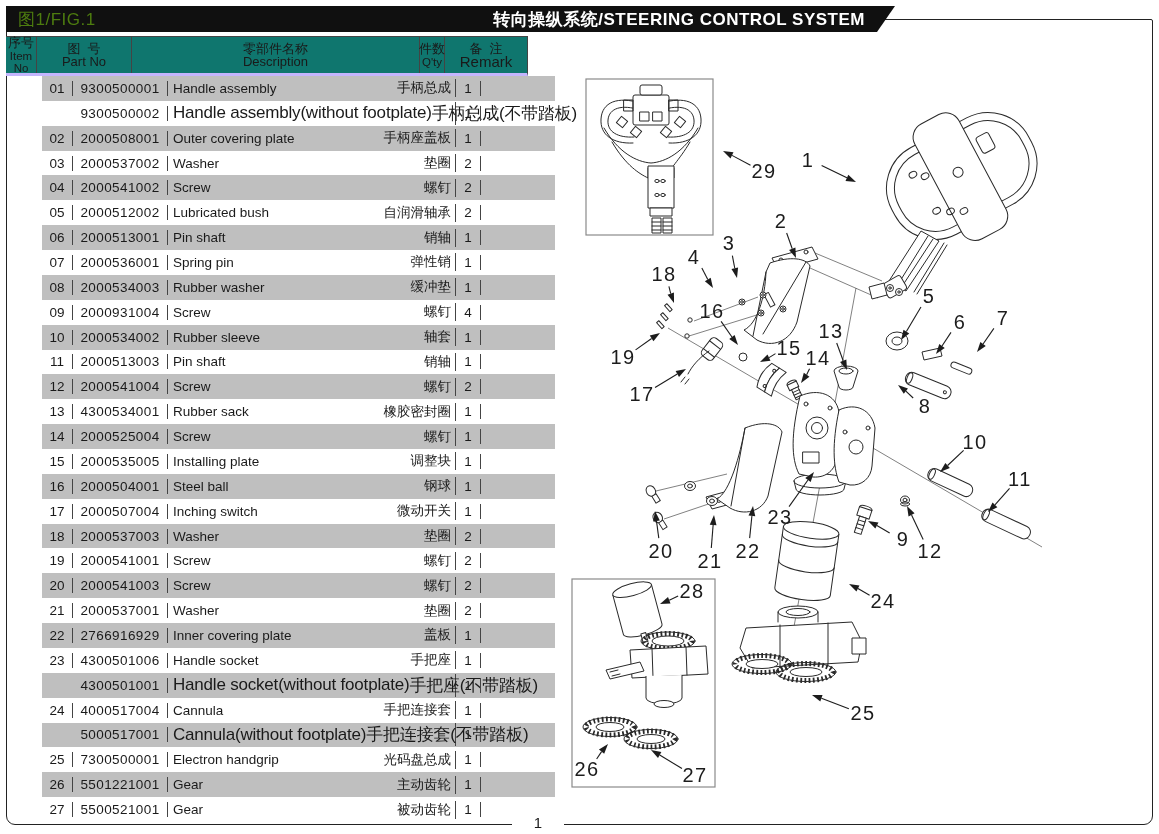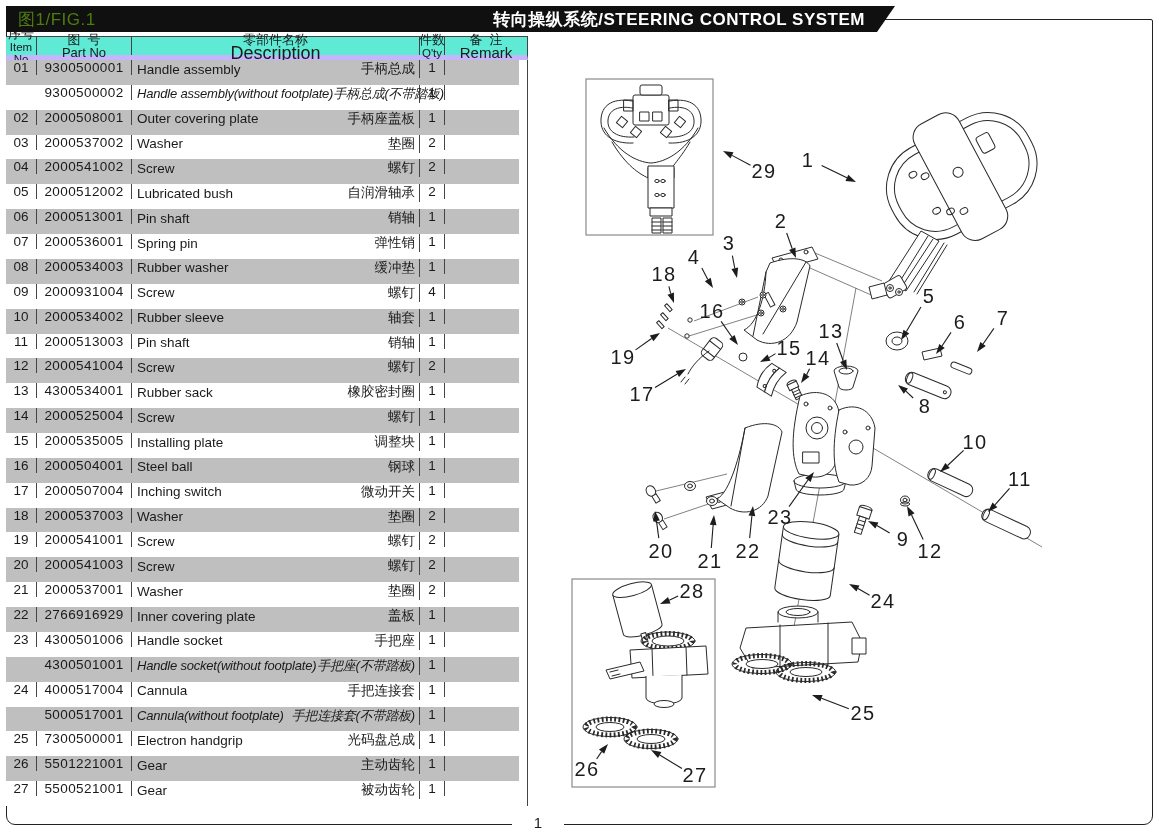--- a/index.html
+++ b/index.html
@@ -17,37 +17,37 @@
   .titlebar{
     position:absolute; left:6px; top:6px; width:889px; height:26px;
     background:#101010; z-index:3; display:flex; align-items:center;
     clip-path:polygon(0 0,100% 0,calc(100% - 18px) 100%,0 100%);
   }
   .figlabel{ color:#4d7c0f; font-weight:normal; font-size:17px; padding-left:12px; letter-spacing:0.5px;}
   .barTitle{ position:absolute; right:30px; color:#fff; font-weight:bold; font-size:17px; letter-spacing:0.5px; white-space:pre;}
   
   .ptable{ position:absolute; left:6px; top:36px; width:522px; z-index:2; }
   .thead{
-    height:24px; display:flex; border-top:1px solid #444; border-bottom:5px solid #c4b5fd;
-    border-right:1px solid #444; box-sizing:border-box; background:#5eead4;
+    height:40px; display:flex; border-top:1px solid #444; border-bottom:3px solid #c4b5fd;
+    border-right:1px solid #444; box-sizing:border-box; background:#0f766e;
   }
   .thead .c{ display:flex; flex-direction:column; align-items:center; justify-content:center;
     font-size:11.5px; line-height:12.5px; box-sizing:border-box;}
   .thead .cnh{ font-size:13px; line-height:14px; white-space:pre;}
   .c{ border-right:1px solid #444; }
   .c:last-child{ border-right:none; }
   .ci{ width:31px; } .cp{ width:95px; } .cd{ width:288px; } .cq{ width:25px; } .cr{ width:82px; }
   .tbody{ height:746px; display:grid; grid-template-rows:repeat(30,1fr); border-right:1px solid #444; box-sizing:border-box;}
-  .trow{ display:flex; align-items:flex-start; background:#fff; }
+  .trow{ display:flex; align-items:center; background:#fff;margin-left:36px; }
   .trow.shade{ background:linear-gradient(90deg,#bfbfbf 0,#bfbfbf 513px,#ffffff 513px); }
   .trow .c{ display:flex; align-items:center; box-sizing:border-box; font-size:13.5px; }
   .trow .ci,.trow .cq{ justify-content:center; }
   .trow .cp{ justify-content:center; letter-spacing:0.4px; }
   .trow .cd{ justify-content:space-between; padding:0 4px 0 5px; }
-  .trow.small .cd{ font-size:13px; letter-spacing:-0.2px;font-style:italic; }
+  .trow.small .cd{ font-size:17px; letter-spacing:-0.2px; }
   .desc-cn{ white-space:pre; }
   .desc-en{ white-space:pre; }
   
   #diagram{ position:absolute; left:530px; top:33px; z-index:2; }
   #diagram .s{ stroke:#2a2a2a; fill:none; stroke-width:1; stroke-linecap:round; stroke-linejoin:round;}
   #diagram .w{ stroke:#2a2a2a; fill:#fff; stroke-width:1; stroke-linejoin:round;}
   #diagram .thin{ stroke:#4a4a4a; stroke-width:0.7; fill:none;}
   #diagram .box{ stroke:#8a8a8a; fill:#fff; stroke-width:1.2;}
   #diagram .ring{ stroke:#2a2a2a; fill:none; stroke-width:5; stroke-dasharray:1.8 2.4;}
   #diagram .callout-num{ font-size:20px; fill:#1c1c1c; letter-spacing:1.5px; font-family:"Liberation Sans",sans-serif;}
@@ -77,21 +77,21 @@
         <span class="cnh">序号</span>
         <span>Item</span>
         <span>No</span>
       </div>
       <div class="c cp">
         <span class="cnh">图  号</span>
         <span style="font-size:13px">Part No</span>
       </div>
       <div class="c cd">
         <span class="cnh">零部件名称</span>
-        <span style="font-size:18px">Description</span>
+        <span style="font-size:13px">Description</span>
       </div>
       <div class="c cq">
         <span class="cnh">件数</span>
         <span>Q'ty</span>
       </div>
       <div class="c cr">
         <span class="cnh">备  注</span>
         <span style="font-size:15px">Remark</span>
       </div>
     </div>

